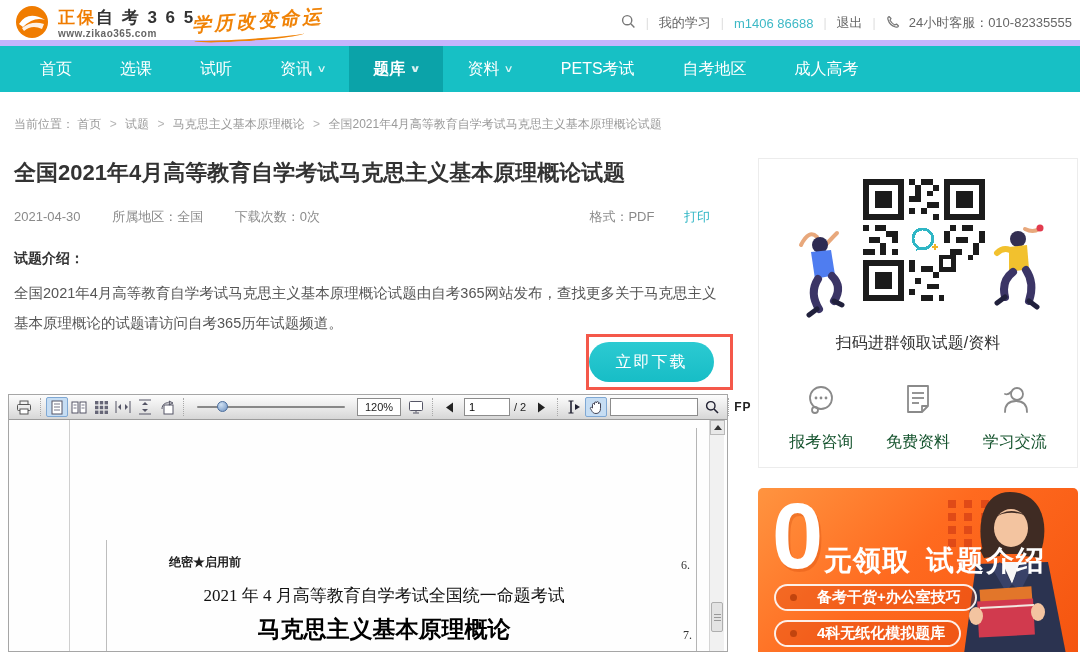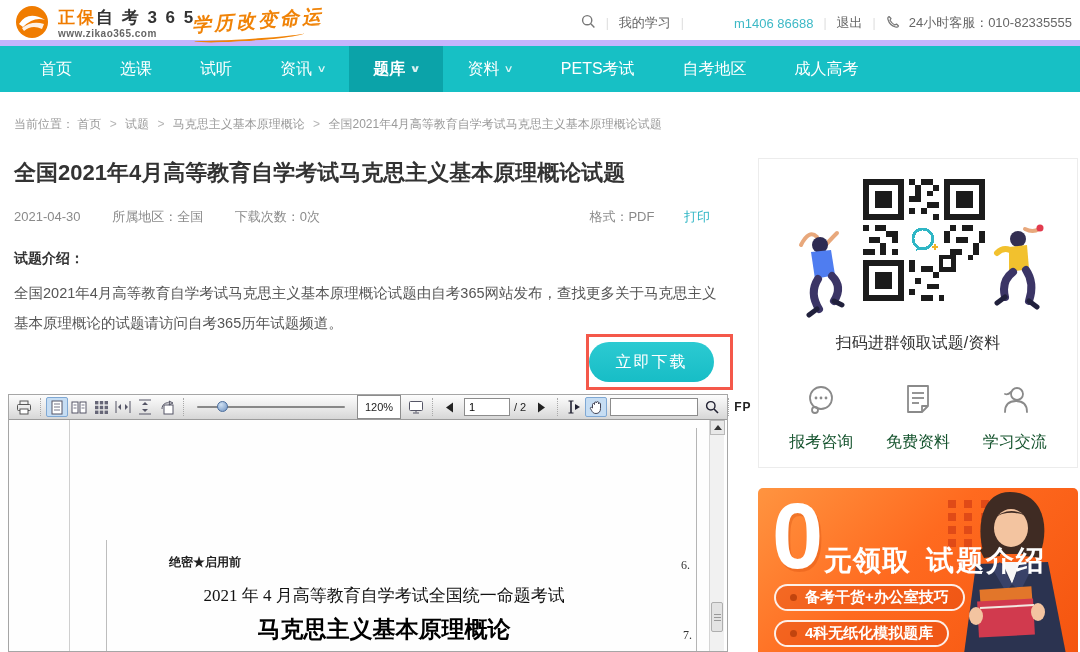--- a/index.html
+++ b/index.html
@@ -14,21 +14,21 @@
   .logo-name { font-size:17px; font-weight:bold; letter-spacing:2px; }
   .logo-name .cn { color:#f07c00; }
   .logo-name .rest { color:#333; }
   .logo-url { font-size:10px; color:#666; font-weight:bold; letter-spacing:.5px; }
   .slogan { position:absolute; left:192px; top:8px; color:#f08307; font-size:19px; font-weight:bold; font-style:italic;
             font-family:"DejaVu Serif","Liberation Serif",serif; transform:rotate(-4deg); letter-spacing:3px; }
   .slogan-underline { position:absolute; left:194px; top:33px; width:110px; height:8px; border-bottom:2px solid #f08307; border-radius:0 0 100% 60%; transform:rotate(-3deg); }
   .utils { position:absolute; right:8px; top:0; height:46px; display:flex; align-items:center; font-size:13px; color:#666; }
   .utils .sep { color:#ddd; margin:0 10px; font-size:12px; }
   .utils .link { cursor:pointer; }
-  .utils .user { color:#3db9c6; cursor:pointer;margin-left:40px; }
+  .utils .user { color:#3db9c6; cursor:pointer; }
   .utils .svc { color:#666; display:flex; align-items:center; gap:9px; }
 
   
   .nav { position:absolute; left:0; top:46px; width:1080px; height:46px; background:#17c0c5; display:flex; padding-left:16px; }
   .nav-item { height:46px; line-height:46px; padding:0 24px; color:#fff; font-size:16px; cursor:pointer; display:flex; align-items:center; gap:6px; }
   .nav-item.active { background:#0ba3a9; font-weight:bold; }
   .nav-caret { font-size:10px; opacity:.85; transform:scaleX(1.4); }
 
   
   .breadcrumb { position:absolute; left:14px; top:116px; font-size:12px; color:#9a9a9a; }
@@ -50,21 +50,21 @@
 
   
   .pdf { position:absolute; left:8px; top:394px; width:720px; height:258px; border:1px solid #a6a6a6; background:#fff; }
   .pdf-toolbar { position:relative; height:25px; background:linear-gradient(180deg,#fdfdfd,#e3e3e3 70%,#d6d6d6); border-bottom:1px solid #9b9b9b; display:flex; align-items:center; padding:0 4px; }
   .tb-btn { width:22px; height:20px; display:flex; align-items:center; justify-content:center; border:1px solid transparent; border-radius:2px; cursor:pointer; flex:0 0 auto; }
   .tb-btn.selected { background:#c6ddf3; border-color:#7fa8d4; }
   .tb-sep { width:1px; height:18px; border-left:1px dotted #a9a9a9; margin:0 5px; flex:0 0 auto; }
   .slider { position:relative; width:152px; height:20px; margin:0 6px; flex:0 0 auto; cursor:pointer; }
   .slider-track { position:absolute; left:2px; right:2px; top:9px; height:2px; background:#888; border-radius:1px; }
   .slider-thumb { position:absolute; left:22px; top:4px; width:11px; height:11px; border-radius:50%; background:radial-gradient(circle at 35% 30%,#cfe0f2,#6f93c2); border:1px solid #4a6d9c; }
-  .zoom-box { width:44px; height:24px; background:#fff; border:1px solid #8c8c8c; font-size:11px; color:#222; display:flex; align-items:center; justify-content:center; margin:0 4px; flex:0 0 auto; }
+  .zoom-box { width:44px; height:18px; background:#fff; border:1px solid #8c8c8c; font-size:11px; color:#222; display:flex; align-items:center; justify-content:center; margin:0 4px; flex:0 0 auto; }
   .page-input { width:46px; height:18px; border:1px solid #8c8c8c; font-size:11px; padding:0 4px; font-family:inherit; margin:0 4px; flex:0 0 auto; }
   .page-total { font-size:11px; color:#222; margin-right:4px; flex:0 0 auto; }
   .search-input { width:88px; height:18px; border:1px solid #8c8c8c; font-size:11px; padding:0 4px; font-family:inherit; margin:0 3px; flex:0 0 auto; }
   .fp { margin-left:auto; font-size:12px; font-weight:bold; color:#222; letter-spacing:1px; }
 
   .pdf-doc { position:relative; height:231px; background:#fefefe; overflow:hidden; }
   .vline { position:absolute; width:1px; background:#cfcfcf; }
   .doc-classified { position:absolute; left:160px; top:134px; font-size:12px; font-weight:bold; color:#222; font-family:"Liberation Serif","DejaVu Serif",serif; }
   .doc-line1 { position:absolute; left:150px; top:164px; width:450px; text-align:center; font-size:17px; color:#111; font-family:"Liberation Serif","DejaVu Serif",serif; }
   .doc-line2 { position:absolute; left:150px; top:194px; width:450px; text-align:center; font-size:23px; font-weight:bold; color:#000; font-family:"Liberation Serif","DejaVu Serif",serif; }
@@ -85,21 +85,21 @@
   .ql-label { font-size:16px; color:#14532d; }
 
   .banner { position:absolute; left:758px; top:488px; width:320px; height:170px; border-radius:5px; overflow:hidden; cursor:pointer;
             background:linear-gradient(135deg,#ff9440,#ff6a1f 45%,#f4540f); }
   .bn-zero { position:absolute; left:14px; top:2px; font-size:92px; font-weight:bold; color:#fff; line-height:1; text-shadow:2px 3px 0 rgba(200,60,0,.25); }
   .bn-h1 { position:absolute; left:66px; top:54px; font-size:28px; font-weight:bold; color:#fff; letter-spacing:1px; }
   .bn-h2 { position:absolute; left:168px; top:54px; font-size:28px; font-weight:bold; color:#fff; letter-spacing:2px; }
   .bn-dots { position:absolute; left:190px; top:12px; width:60px; display:grid; grid-template-columns:repeat(4,1fr); gap:5px; }
   .bn-dots i { width:8px; height:8px; background:#e04a17; display:block; }
   .bn-pill { position:absolute; left:16px; height:27px; border:2px solid rgba(255,255,255,.9); border-radius:15px; background:rgba(220,70,16,.35);
-             display:flex; align-items:center; gap:8px; padding:0 14px; color:#fff; font-size:15px; font-weight:bold; white-space:nowrap; }
+             display:flex; align-items:center; gap:20px; padding:0 14px; color:#fff; font-size:15px; font-weight:bold; white-space:nowrap; }
   .bn-pill .dot { width:7px; height:7px; border-radius:50%; background:#c1440e; flex:0 0 auto; }
   .bn-pill1 { top:96px; }
   .bn-pill2 { top:132px; }
   .bn-girl { position:absolute; right:0; bottom:0; }
 </style>
 </head>
 <body>
 
 <div id="app">
 

